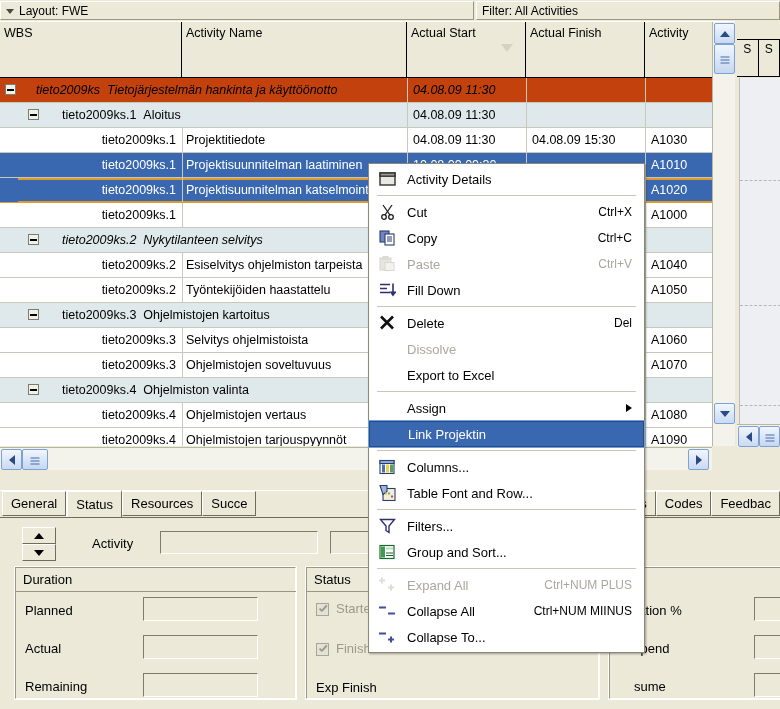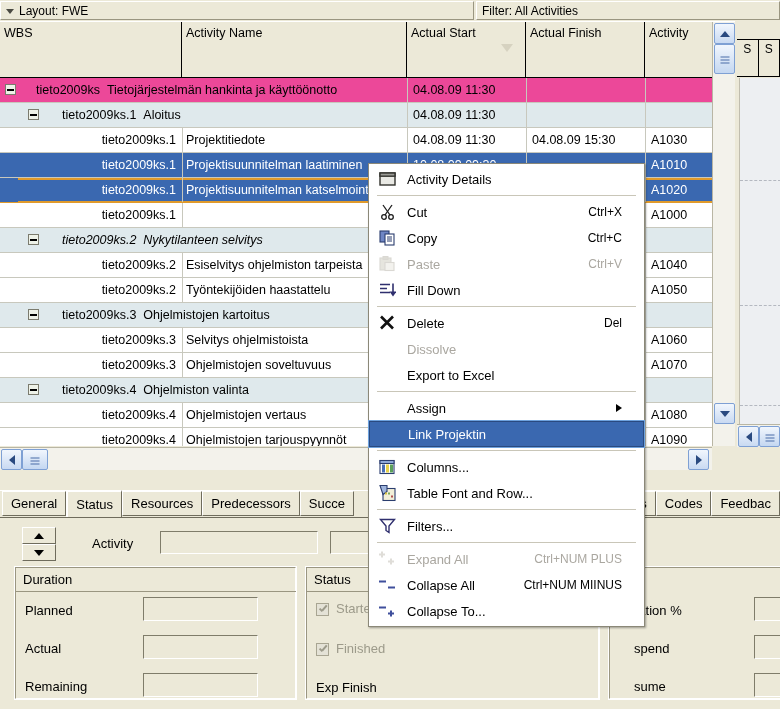--- a/index.html
+++ b/index.html
@@ -44,21 +44,21 @@
   .cellstart{position:absolute;left:407px;width:118px;top:0;bottom:0;display:flex;align-items:center;
       padding-left:6px;box-sizing:border-box;font-size:12.5px;}
   .cellfinish{position:absolute;left:526px;width:118px;top:0;bottom:0;display:flex;align-items:center;
       padding-left:6px;box-sizing:border-box;font-size:12.5px;}
   .cellact{position:absolute;left:645px;width:66px;top:0;bottom:0;display:flex;align-items:center;
       padding-left:6px;box-sizing:border-box;font-size:12.5px;}
 
   
   .vsep{position:absolute;top:0;bottom:0;width:1px;background:#c8c8bd;}
 
-  .lvl1{background:#ec4899;}
+  .lvl1{background:#c2410c;font-style:italic;}
   .lvl2{background:#dfe9ec;}
   .leaf{background:#ffffff;}
   .sel{background:#3a68b0;color:#fff;}
   .sel .cellname,.sel .cellwbs,.sel .cellstart,.sel .cellfinish,.sel .cellact{color:#fff;}
   .selbar{position:absolute;left:0;width:18px;top:0;bottom:0;background:#3a68b0;}
   .focusbox{outline:2px solid #e09a2b;outline-offset:-2px;}
 
   .expander{position:absolute;width:11px;height:11px;border:1px solid #7b7b6e;background:#eef2e8;
       top:6px;box-sizing:border-box;}
   .expander:after{content:"";position:absolute;left:1px;top:4px;width:7px;height:2px;background:#000;}
@@ -135,21 +135,21 @@
      transform:rotate(45deg);}
   .chk:before{content:"";position:absolute;left:4px;top:3px;width:7px;height:2px;background:#9c9a8a;
      transform:rotate(-50deg);}
   .dis{color:#9c9a8a;}
 
   
   .ctx{position:absolute;left:368px;top:163px;width:277px;background:#fff;
      border:1px solid #8b8878;box-shadow:1px 1px 2px rgba(0,0,0,.35);z-index:50;
      padding:2px 0;box-sizing:border-box;}
   .mi{position:relative;height:26px;display:flex;align-items:center;font-size:13px;
-     padding-left:38px;padding-right:22px;white-space:nowrap;}
+     padding-left:38px;padding-right:12px;white-space:nowrap;}
   .mi .acc{margin-left:auto;font-size:12px;}
   .mi.hl{background:#3a68b0;color:#fff;border:1px solid #2a4a80;box-sizing:border-box;
      outline:1px solid #6ea2de;outline-offset:0px;}
   .mi.disabled{color:#aaa7a0;}
   .mi .ico{position:absolute;left:10px;top:50%;transform:translateY(-50%);width:17px;height:17px;}
   .sep{height:1px;background:#c9c6b8;margin:3px 8px 3px 8px;}
   .subarrow{margin-left:auto;width:0;height:0;border-top:4px solid transparent;
      border-bottom:4px solid transparent;border-left:6px solid #000;}
 </style>
 </head>
@@ -413,23 +413,20 @@
         <div class="tab">
           <span>General</span>
         </div>
         <div class="tab active">
           <span>Status</span>
         </div>
         <div class="tab">
           <span>Resources</span>
         </div>
         <div class="tab">
-          <span>Predecessors</span>
-        </div>
-        <div class="tab">
           <span>Succe</span>
         </div>
       </div>
     <div class="tabs-right" id="tabs-right">
         <div class="tab">
           <span>s</span>
         </div>
         <div class="tab">
           <span>Codes</span>
         </div>
@@ -576,20 +573,30 @@
           </svg></span>
         <span>Table Font and Row...</span>
       </div>
       <div class="sep"></div>
       <div class="mi">
         <span class="ico"><svg width="17" height="17" viewBox="0 0 17 17">
             <path d="M1.5 2 H15.5 L10 8.5 V15 L7 13 V8.5 Z" fill="#fff" stroke="#2f2f6e" stroke-width="1.4"></path>
           </svg></span>
         <span>Filters...</span>
       </div>
+      <div class="mi">
+        <span class="ico"><svg width="17" height="17" viewBox="0 0 17 17">
+            <rect x="1" y="2" width="14" height="13" fill="#fff" stroke="#1c6b2e" stroke-width="1.2"></rect>
+            <rect x="2" y="3" width="4" height="11" fill="#3f9c4f"></rect>
+            <rect x="7" y="4" width="7" height="2" fill="#bcd8bc"></rect>
+            <line x1="7" y1="9.5" x2="14" y2="9.5" stroke="#1c6b2e"></line>
+            <line x1="7" y1="12" x2="14" y2="12" stroke="#1c6b2e"></line>
+          </svg></span>
+        <span>Group and Sort...</span>
+      </div>
       <div class="sep"></div>
       <div class="mi disabled">
         <span class="ico" style="opacity: 0.45;"><svg width="17" height="17" viewBox="0 0 17 17">
             <g fill="#b9b6ab">
               <rect x="2" y="1" width="2" height="6"></rect>
               <rect x="0" y="3" width="6" height="2"></rect>
               <rect x="11" y="8" width="2" height="6"></rect>
               <rect x="9" y="10" width="6" height="2"></rect>
             </g>
           </svg></span>

